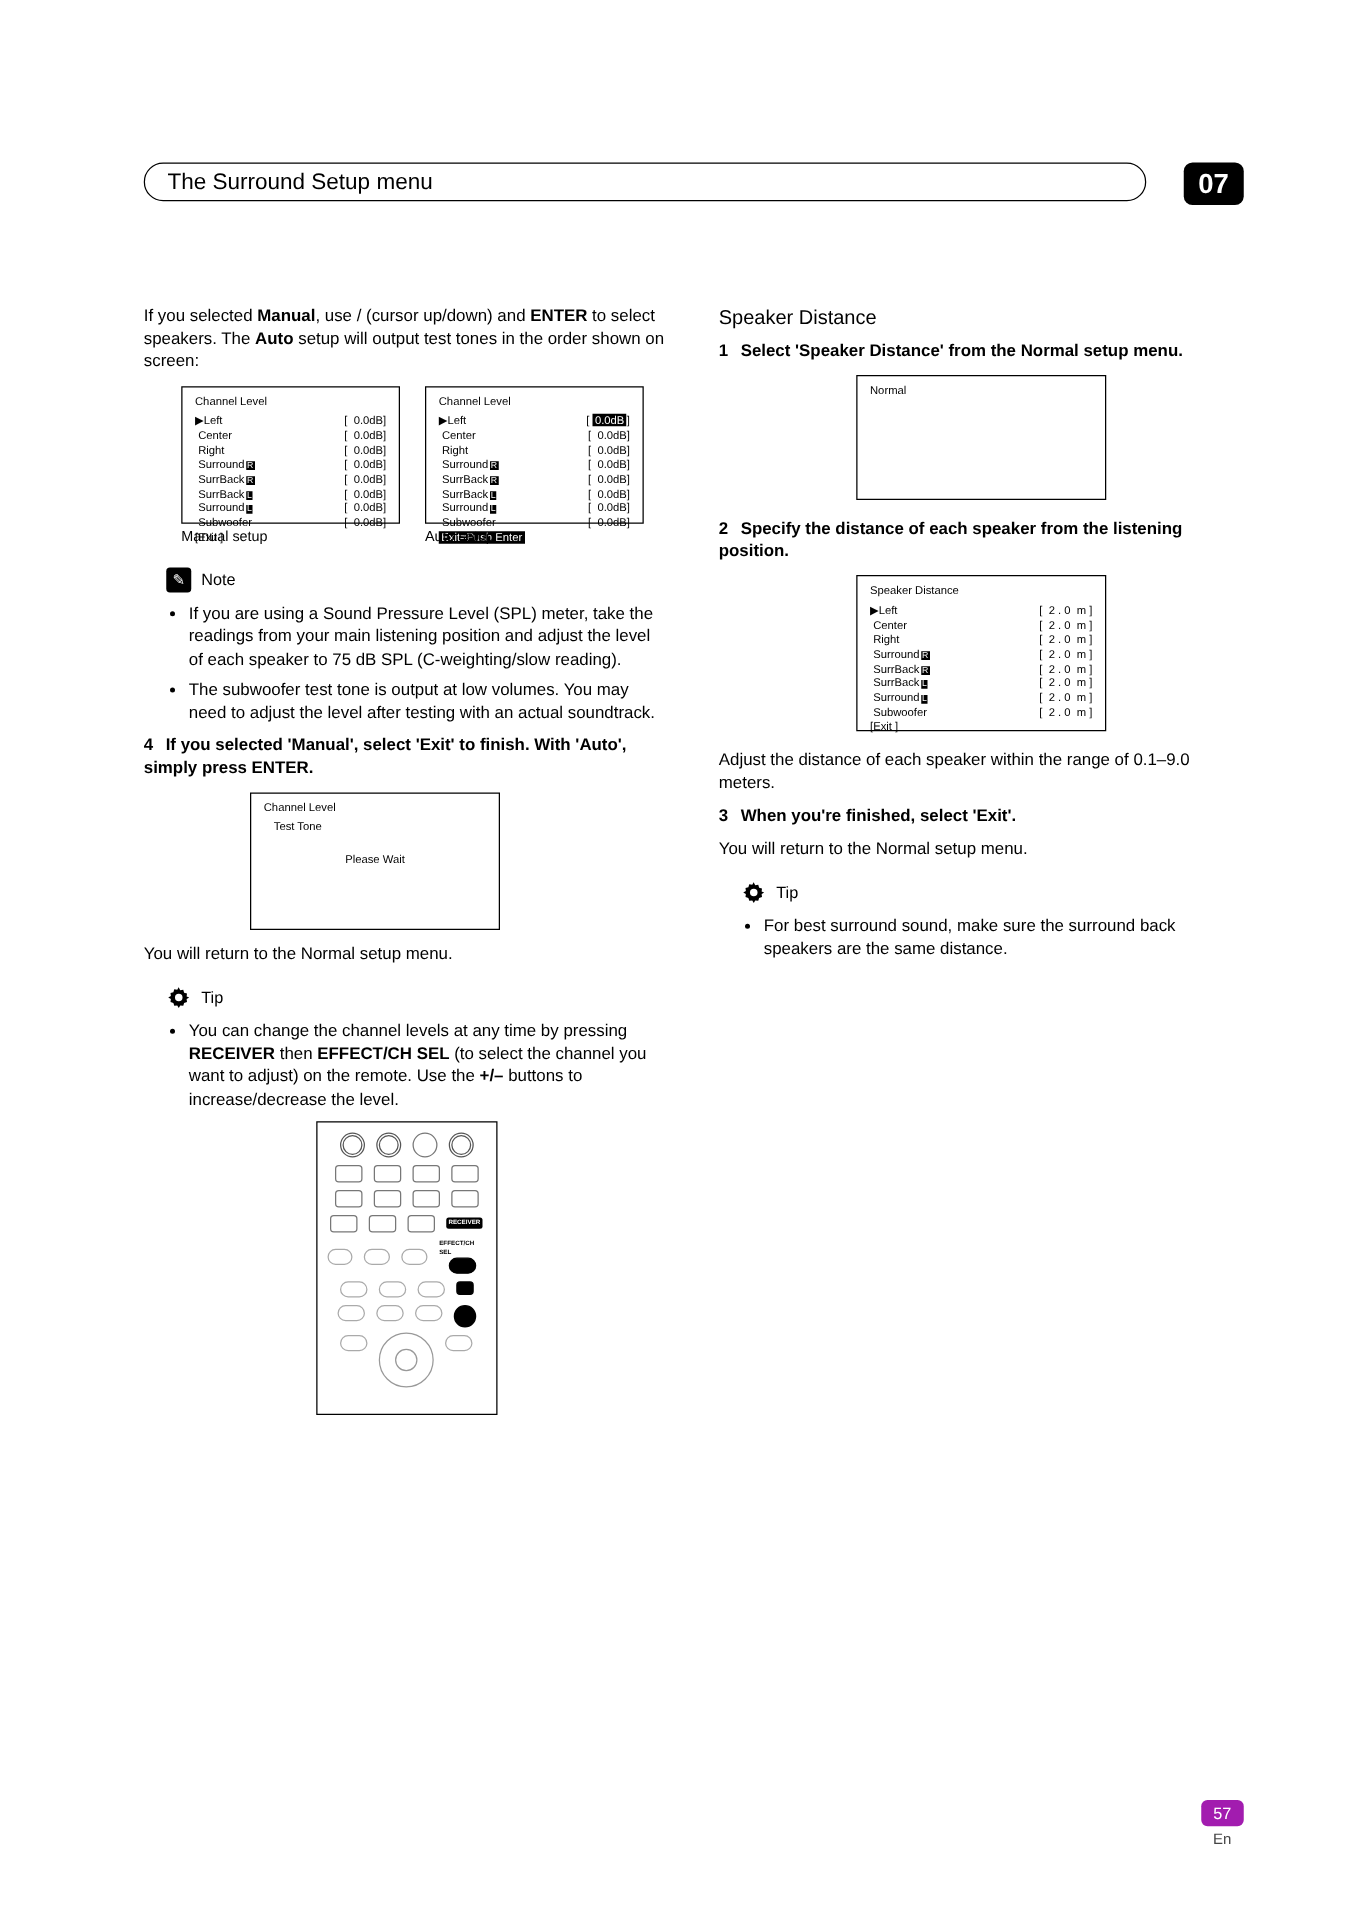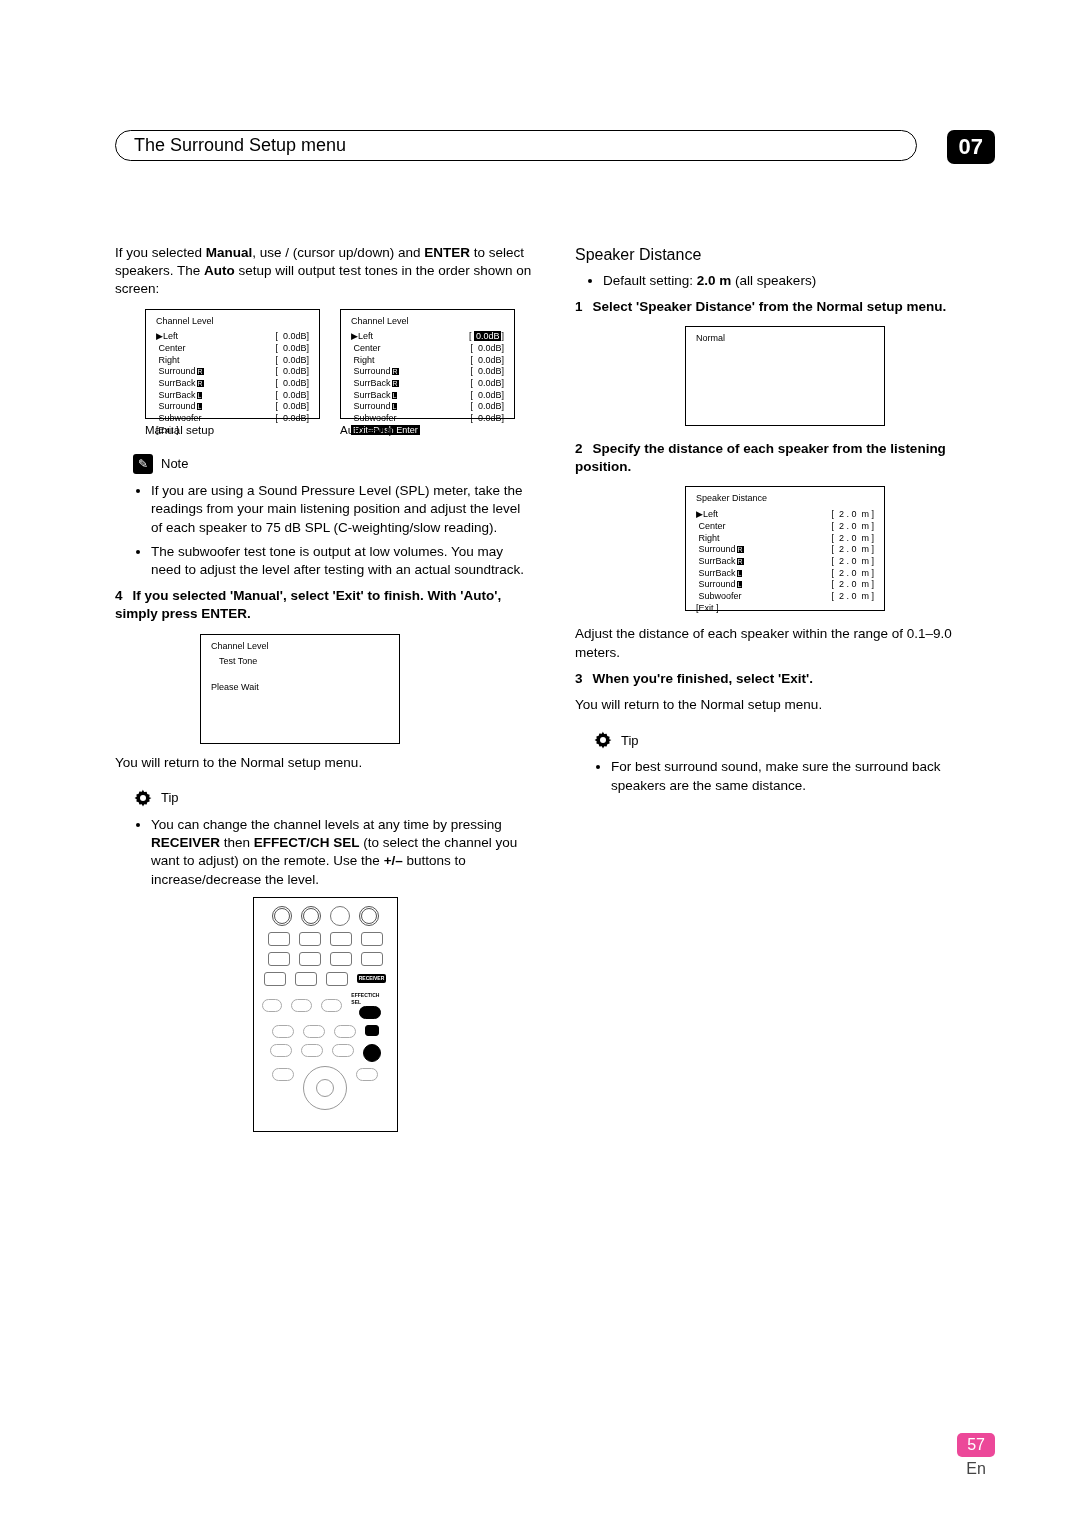--- a/index.html
+++ b/index.html
@@ -86,23 +86,23 @@
   .btn-black { background:#000; border-color:#000; }
   .lbl-rcv { font-size:5px; font-weight:bold; background:#000; color:#fff; padding:1px 2px; border-radius:2px; }
   .lbl-eff { font-size:5px; font-weight:bold; color:#000; }
   .dpad { width:44px; height:44px; border:1px solid #999; border-radius:50%; margin-top:-2px; display:flex; align-items:center; justify-content:center; }
   .dpad-in { width:18px; height:18px; border:1px solid #999; border-radius:50%; }
   .section-head { font-size:16px; margin-bottom:6px; }
   .footer {
     position:absolute; right:85px; bottom:50px; text-align:center;
   }
   .pg-badge {
-    background:#ec4899; color:#fff; border-radius:5px; padding:3px 10px; font-size:16px;
-  }
-  .pg-lang { font-size:16px; color:#444; margin-top:3px; }
+    background:#a21caf; color:#fff; border-radius:5px; padding:3px 10px; font-size:13px;
+  }
+  .pg-lang { font-size:12px; color:#444; margin-top:3px; }
 </style>
 </head>
 <body>
 
 <div class="header-row">
   <div class="header-pill">The Surround Setup menu</div>
   <div class="page-chap">07</div>
 </div>
 
 <div class="cols">
@@ -158,21 +158,21 @@
       <li>The subwoofer test tone is output at low volumes. You may need to adjust the level after testing with an actual soundtrack.</li>
     </ul>
 
     <p class="step-head">
       <span class="step-num">4</span><b>If you selected 'Manual', select 'Exit' to finish. With 'Auto', simply press ENTER.</b>
     </p>
 
     <div class="osd osd-center osd-wait" style="margin-left:85px">
       <div>Channel  Level</div>
       <div style="margin:4px 0 0 8px">Test Tone</div>
-      <div style="text-align:left; margin-top:14px">Please  Wait</div>
+      <div style="text-align:center; margin-top:14px">Please  Wait</div>
     </div>
 
     <p>You will return to the Normal setup menu.</p>
 
     <div class="tip-row">
       <span class="tip-icon">
         <svg width="20" height="20" viewBox="0 0 20 20">
             <path d="M10 2l1.2 2.1 2.4-.3.7 2.3 2.3.7-.3 2.4L18.4 10l-2.1 1.2.3 2.4-2.3.7-.7 2.3-2.4-.3L10 18.4l-1.2-2.1-2.4.3-.7-2.3-2.3-.7.3-2.4L1.6 10l2.1-1.2-.3-2.4 2.3-.7.7-2.3 2.4.3L10 1.6z" fill="#000"></path>
             <circle cx="10" cy="10" r="3" fill="#fff"></circle>
           </svg>
@@ -236,25 +236,20 @@
         <span class="dpad">
             <span class="dpad-in"></span>
           </span>
         <span class="btn-pill"></span>
       </div>
     </div>
   </div>
 
   <div class="col">
     <div class="section-head">Speaker Distance</div>
-    <ul style="padding-left:28px">
-        <li>
-      <span>Default setting: </span><b>2.0 m</b><span> (all speakers)</span>
-    </li>
-      </ul>
 
     <p class="step-head">
       <span class="step-num">1</span><b>Select 'Speaker Distance' from the Normal setup menu.</b>
     </p>
 
     <div class="osd osd-menu">
       <div style="margin-bottom:8px">Normal</div>
     </div>
 
     <p class="step-head">

